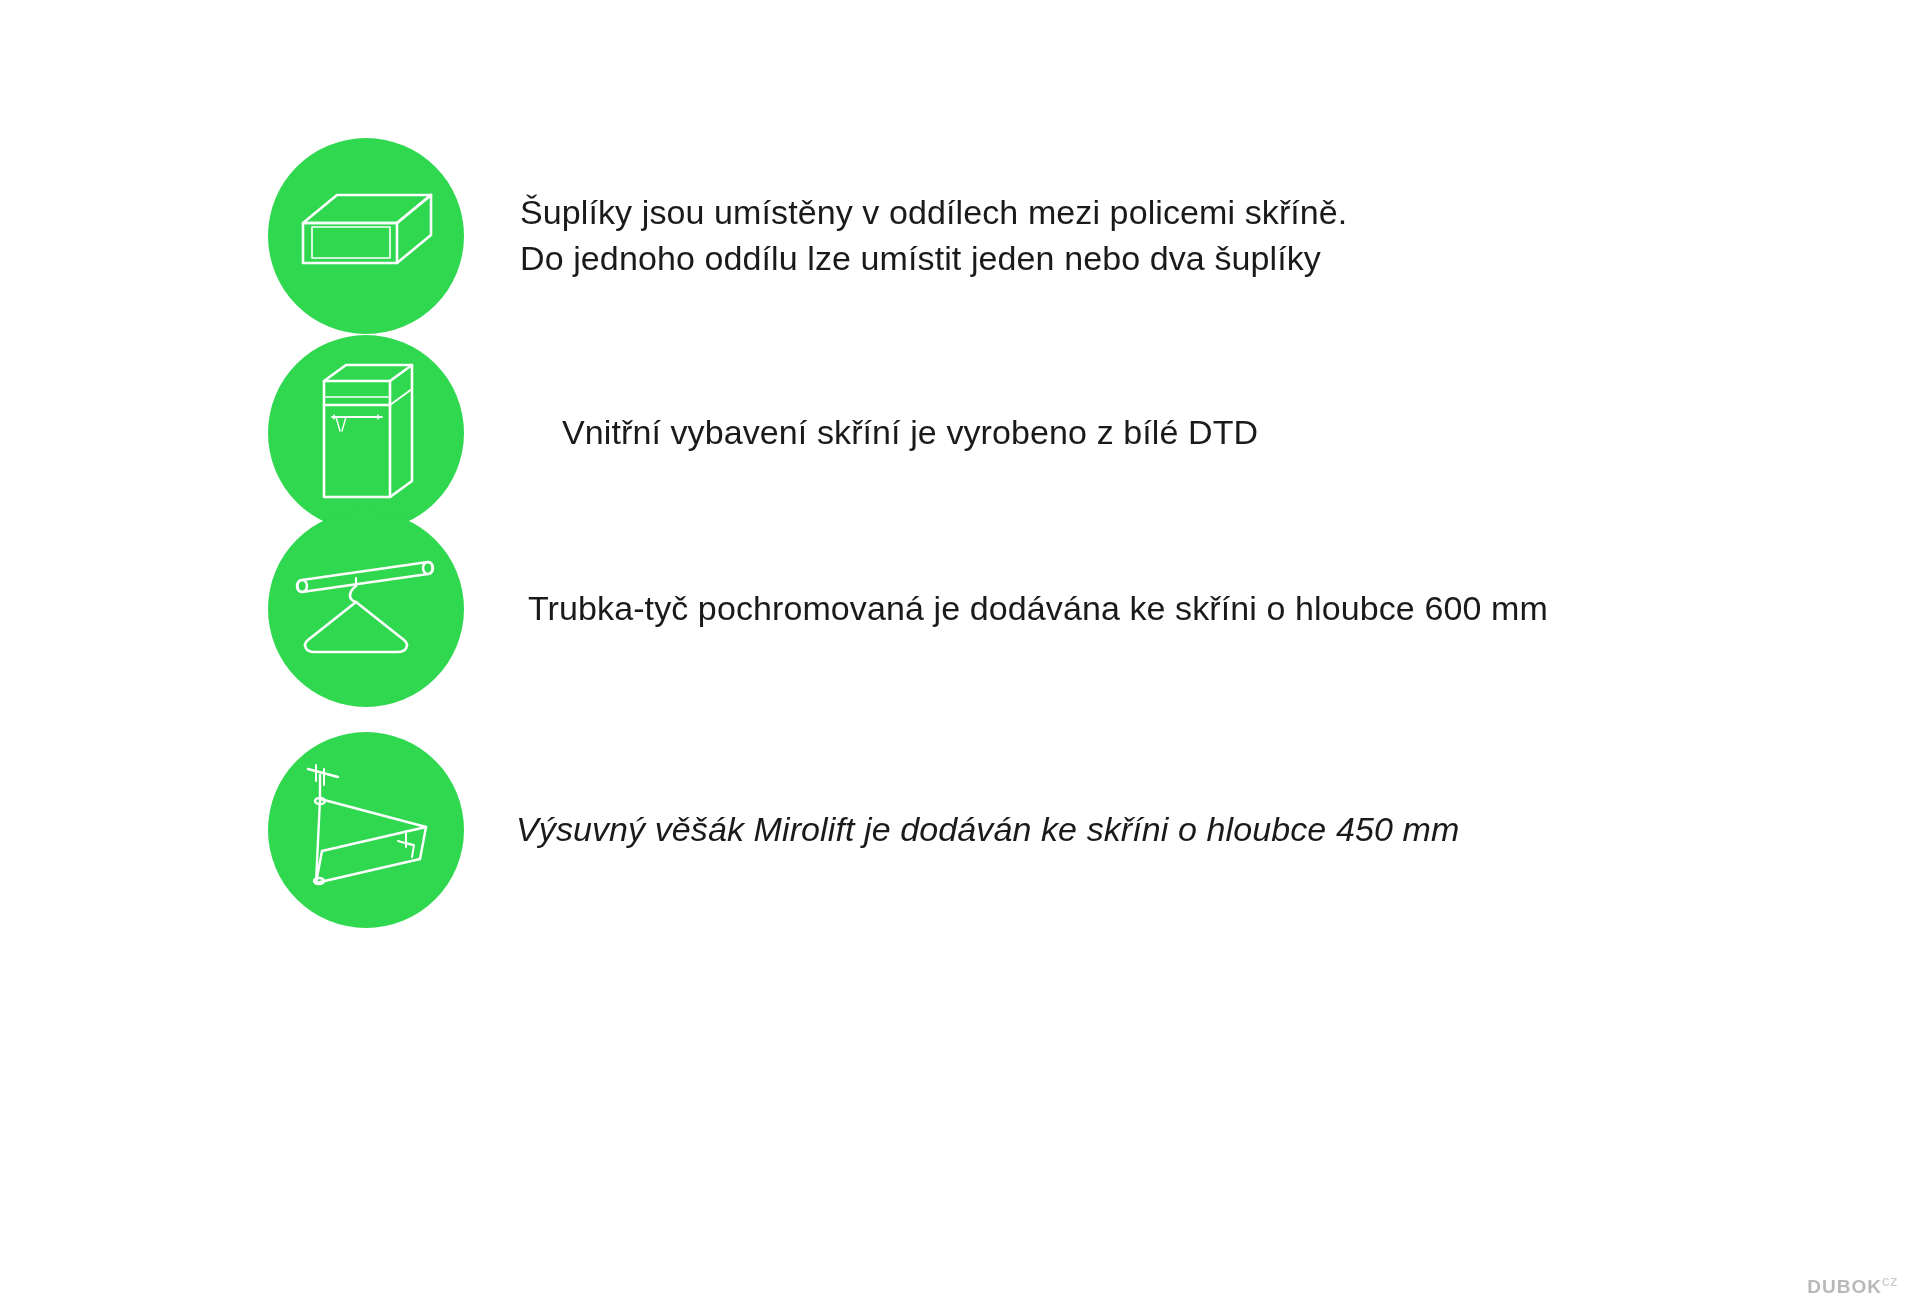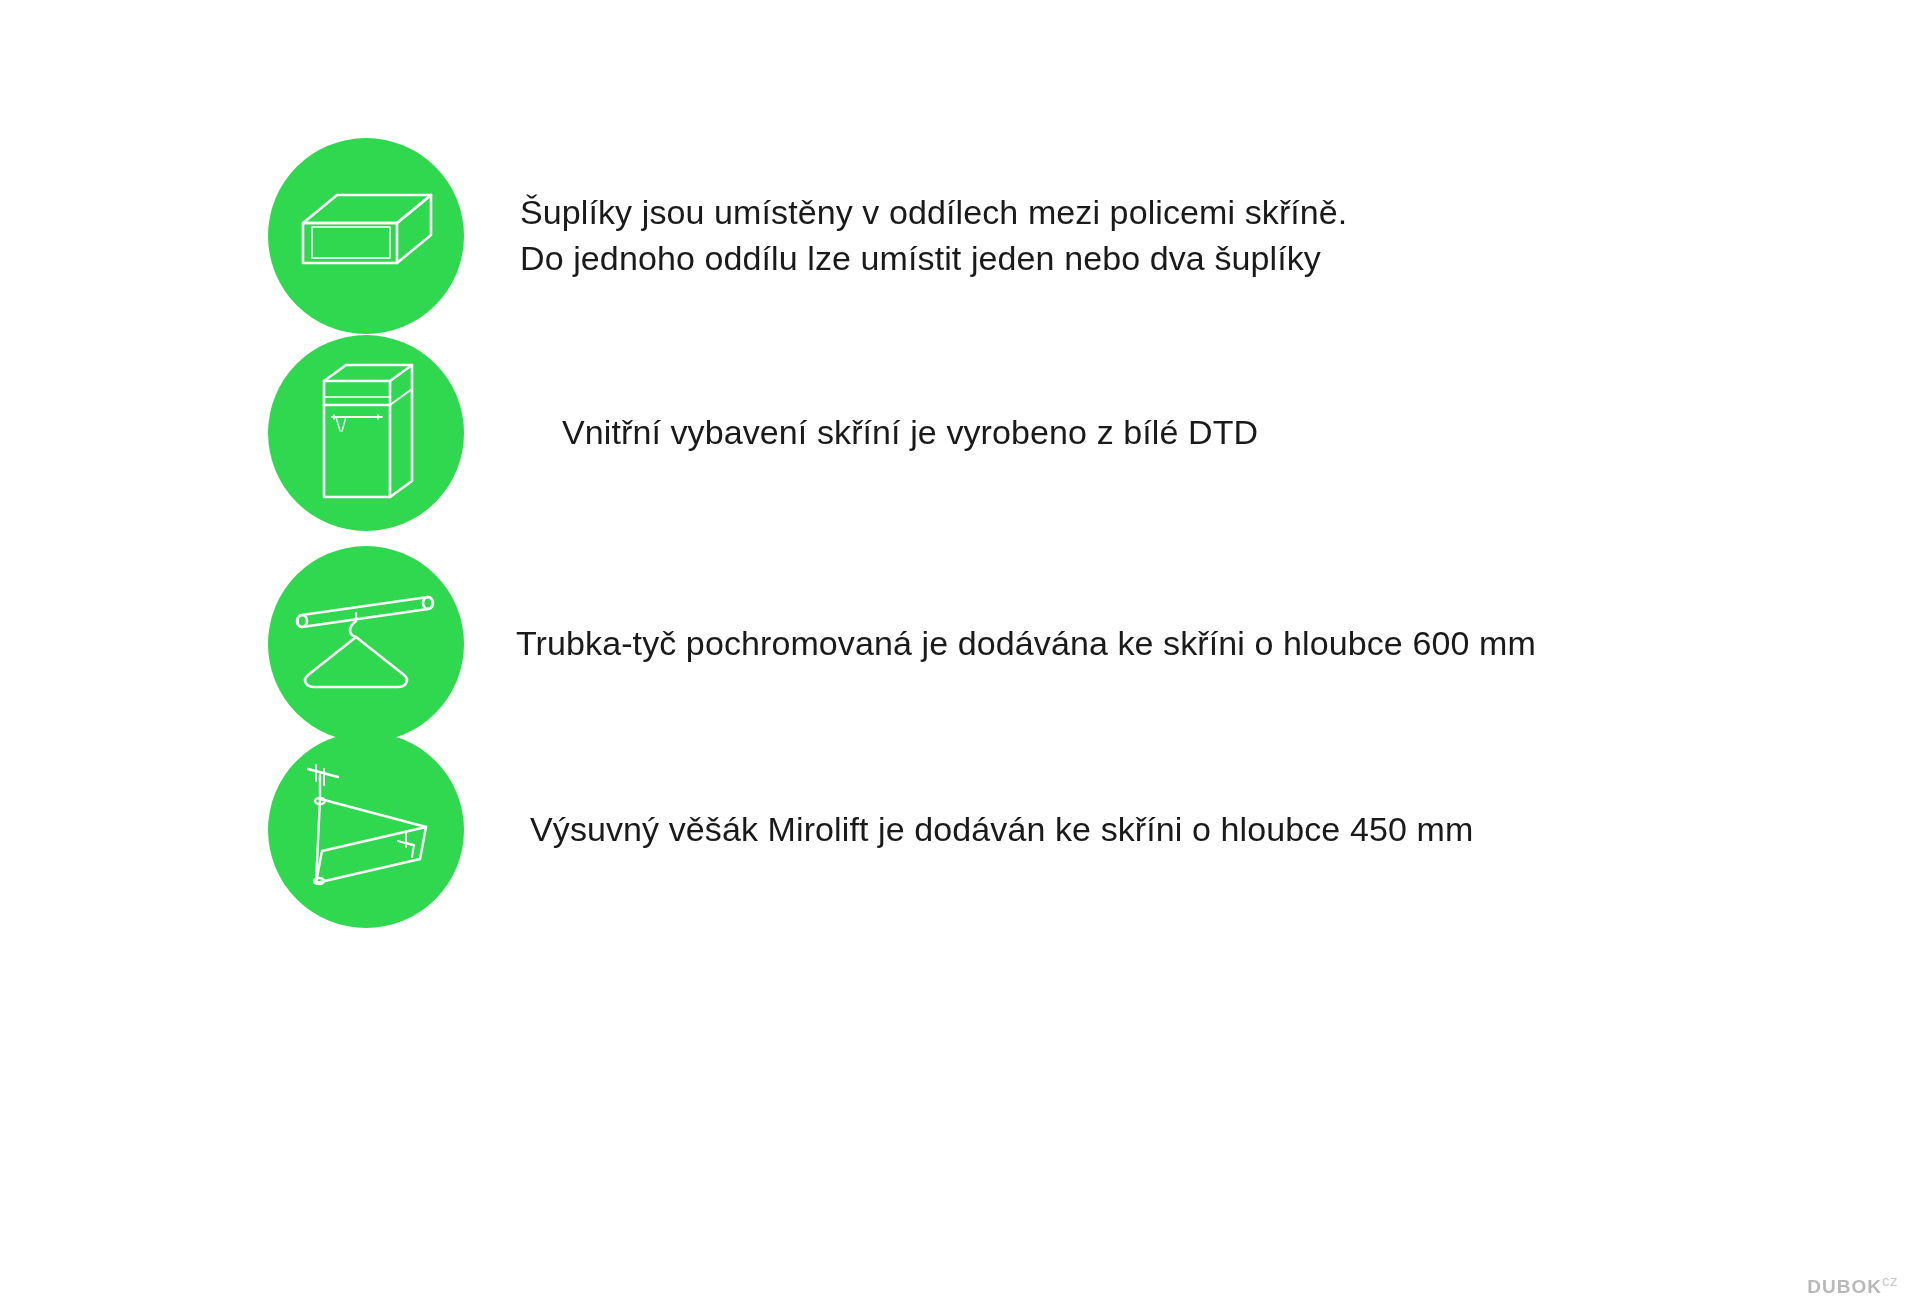--- a/index.html
+++ b/index.html
@@ -52,27 +52,27 @@
     color: #1a1a1a;
     font-size: 34px;
     line-height: 1.34;
     letter-spacing: 0.1px;
     white-space: pre-line;
     font-weight: 400;
   }
 
   #row-0 { top: 138px; }
   #row-1 { top: 335px; }
-  #row-2 { top: 546px; }
+  #row-2 { top: 511px; gap: 12px; }
   #row-3 { top: 732px; }
 
   #row-0 .feature-text { margin-left: 56px; }
   #row-1 .feature-text { margin-left: 98px; }
   #row-2 .feature-text { margin-left: 52px; }
-  #row-3 .feature-text { margin-left: 66px; }
+  #row-3 .feature-text { margin-left: 52px; font-style: italic; }
 
   .watermark {
     position: absolute;
     right: 22px;
     bottom: 16px;
     font-size: 19px;
     letter-spacing: 1px;
     color: #b9b9b9;
     font-weight: 700;
   }

